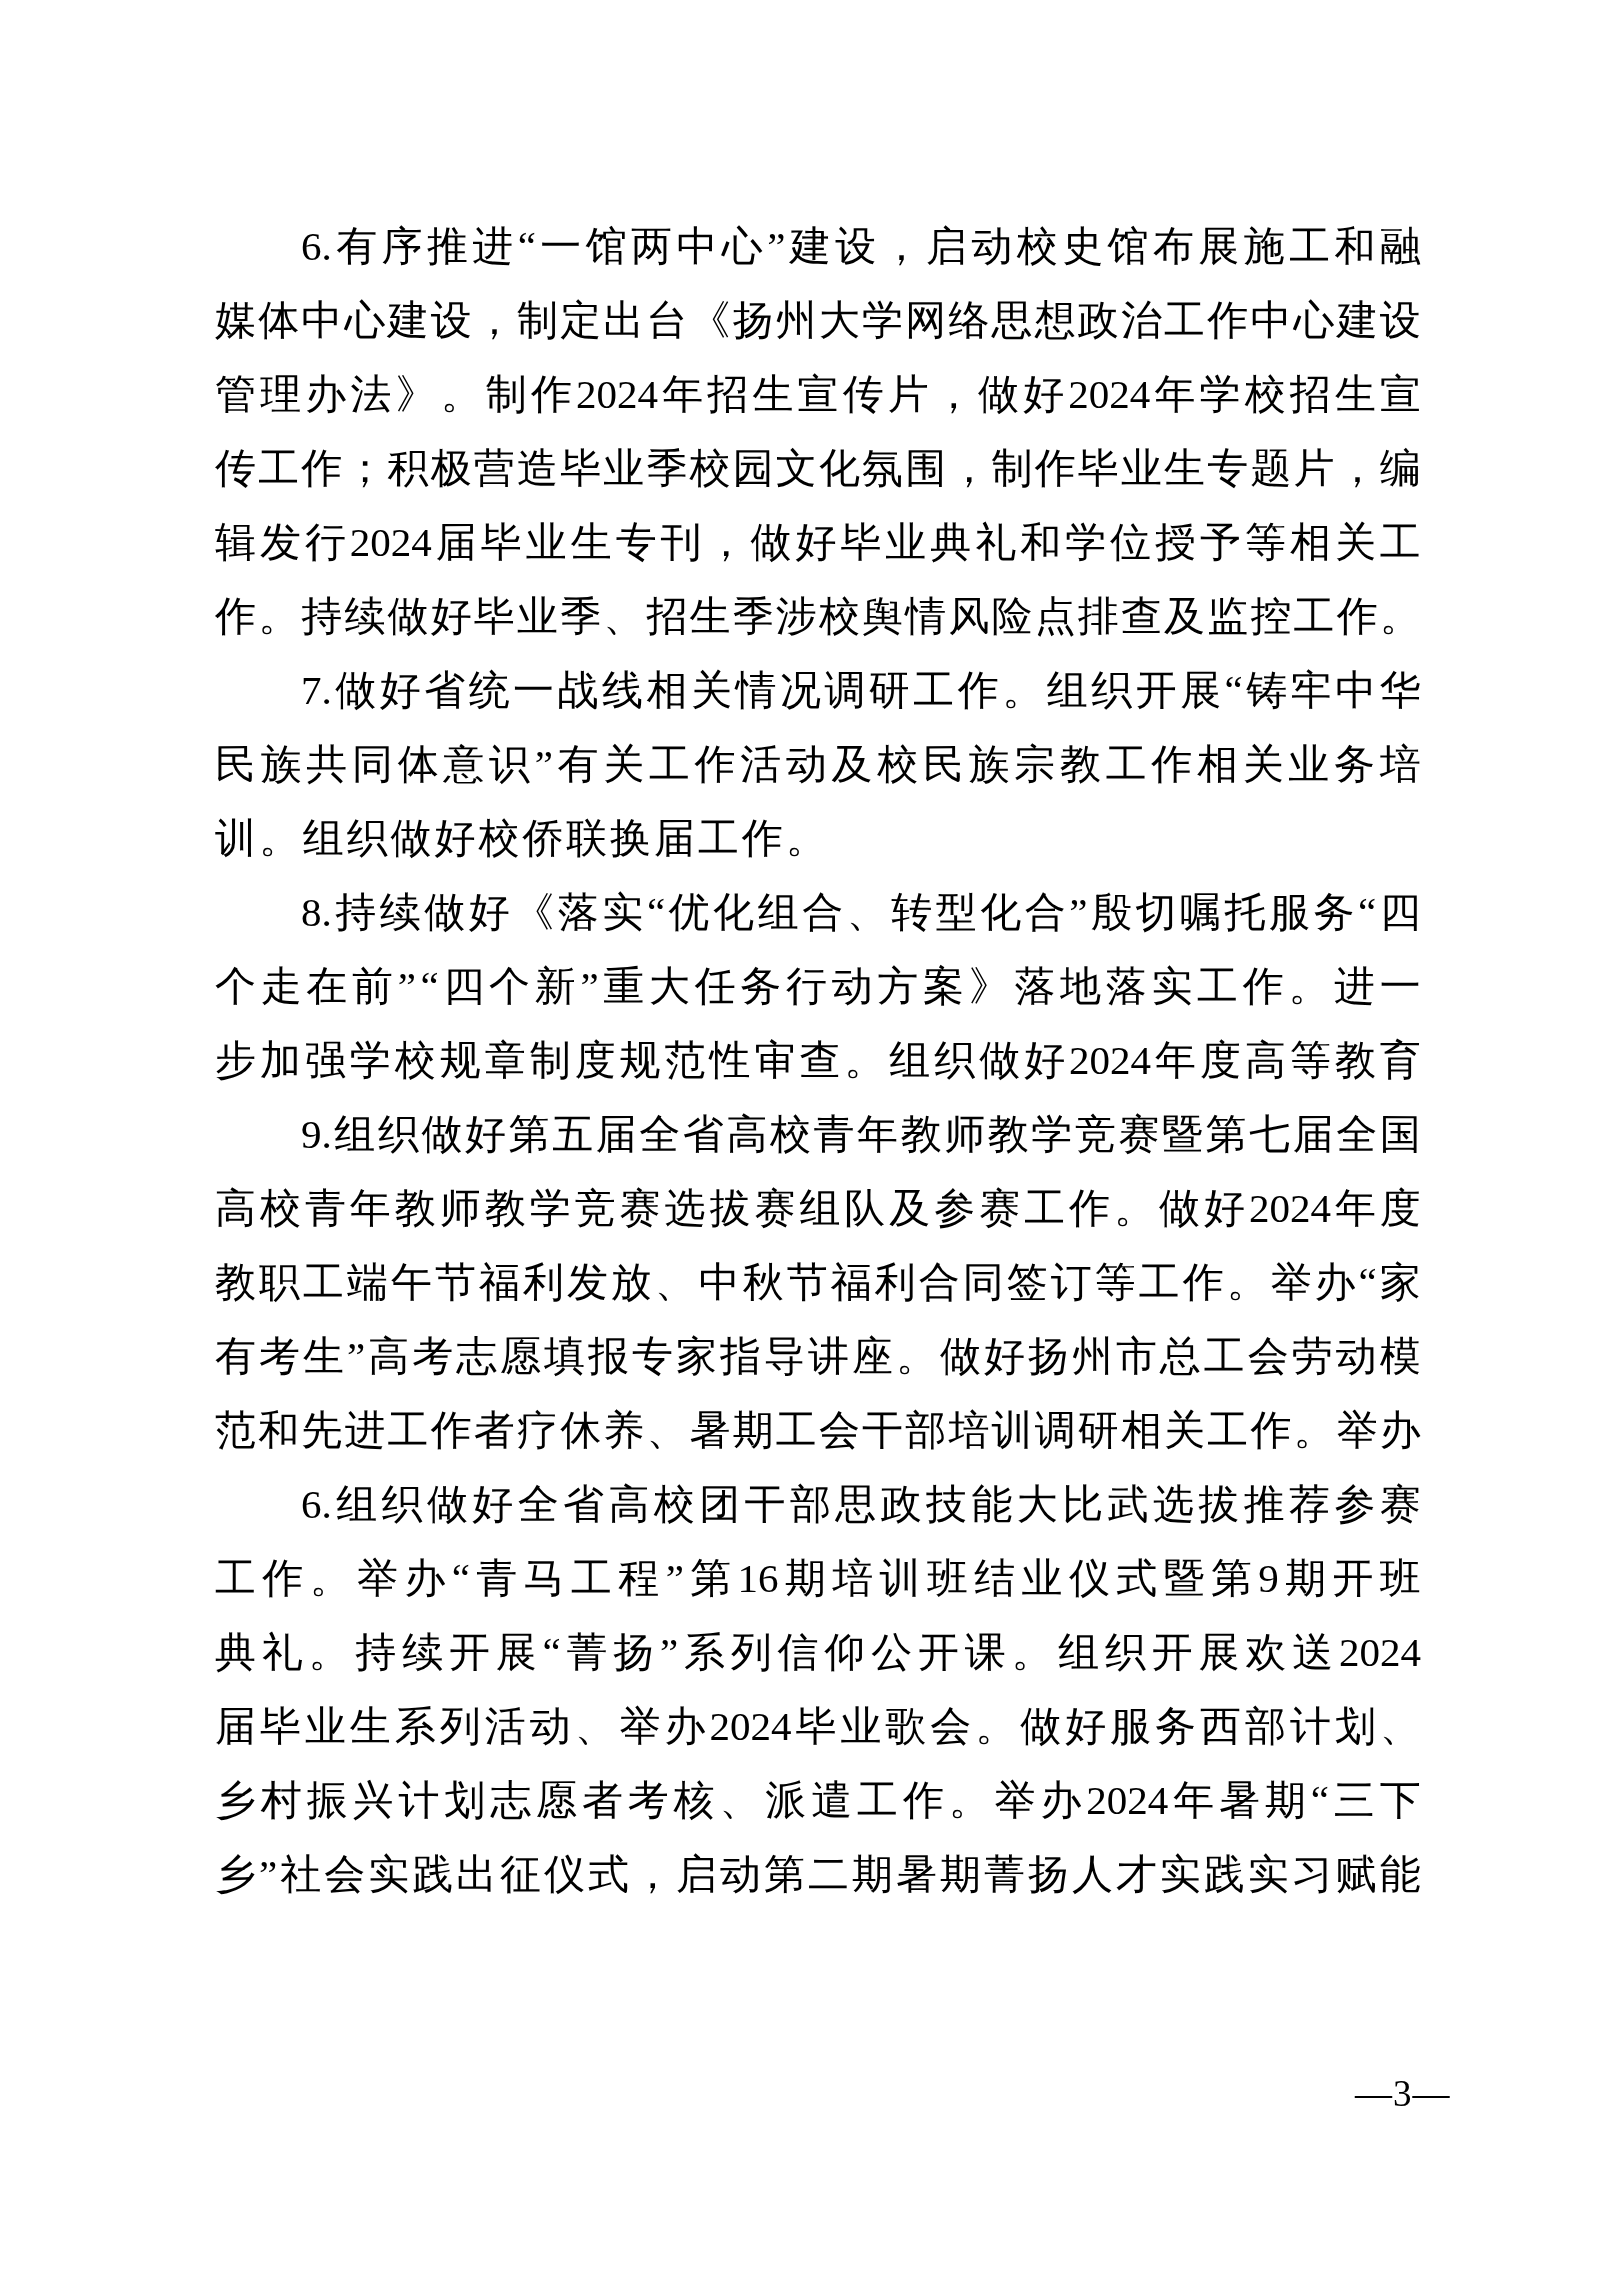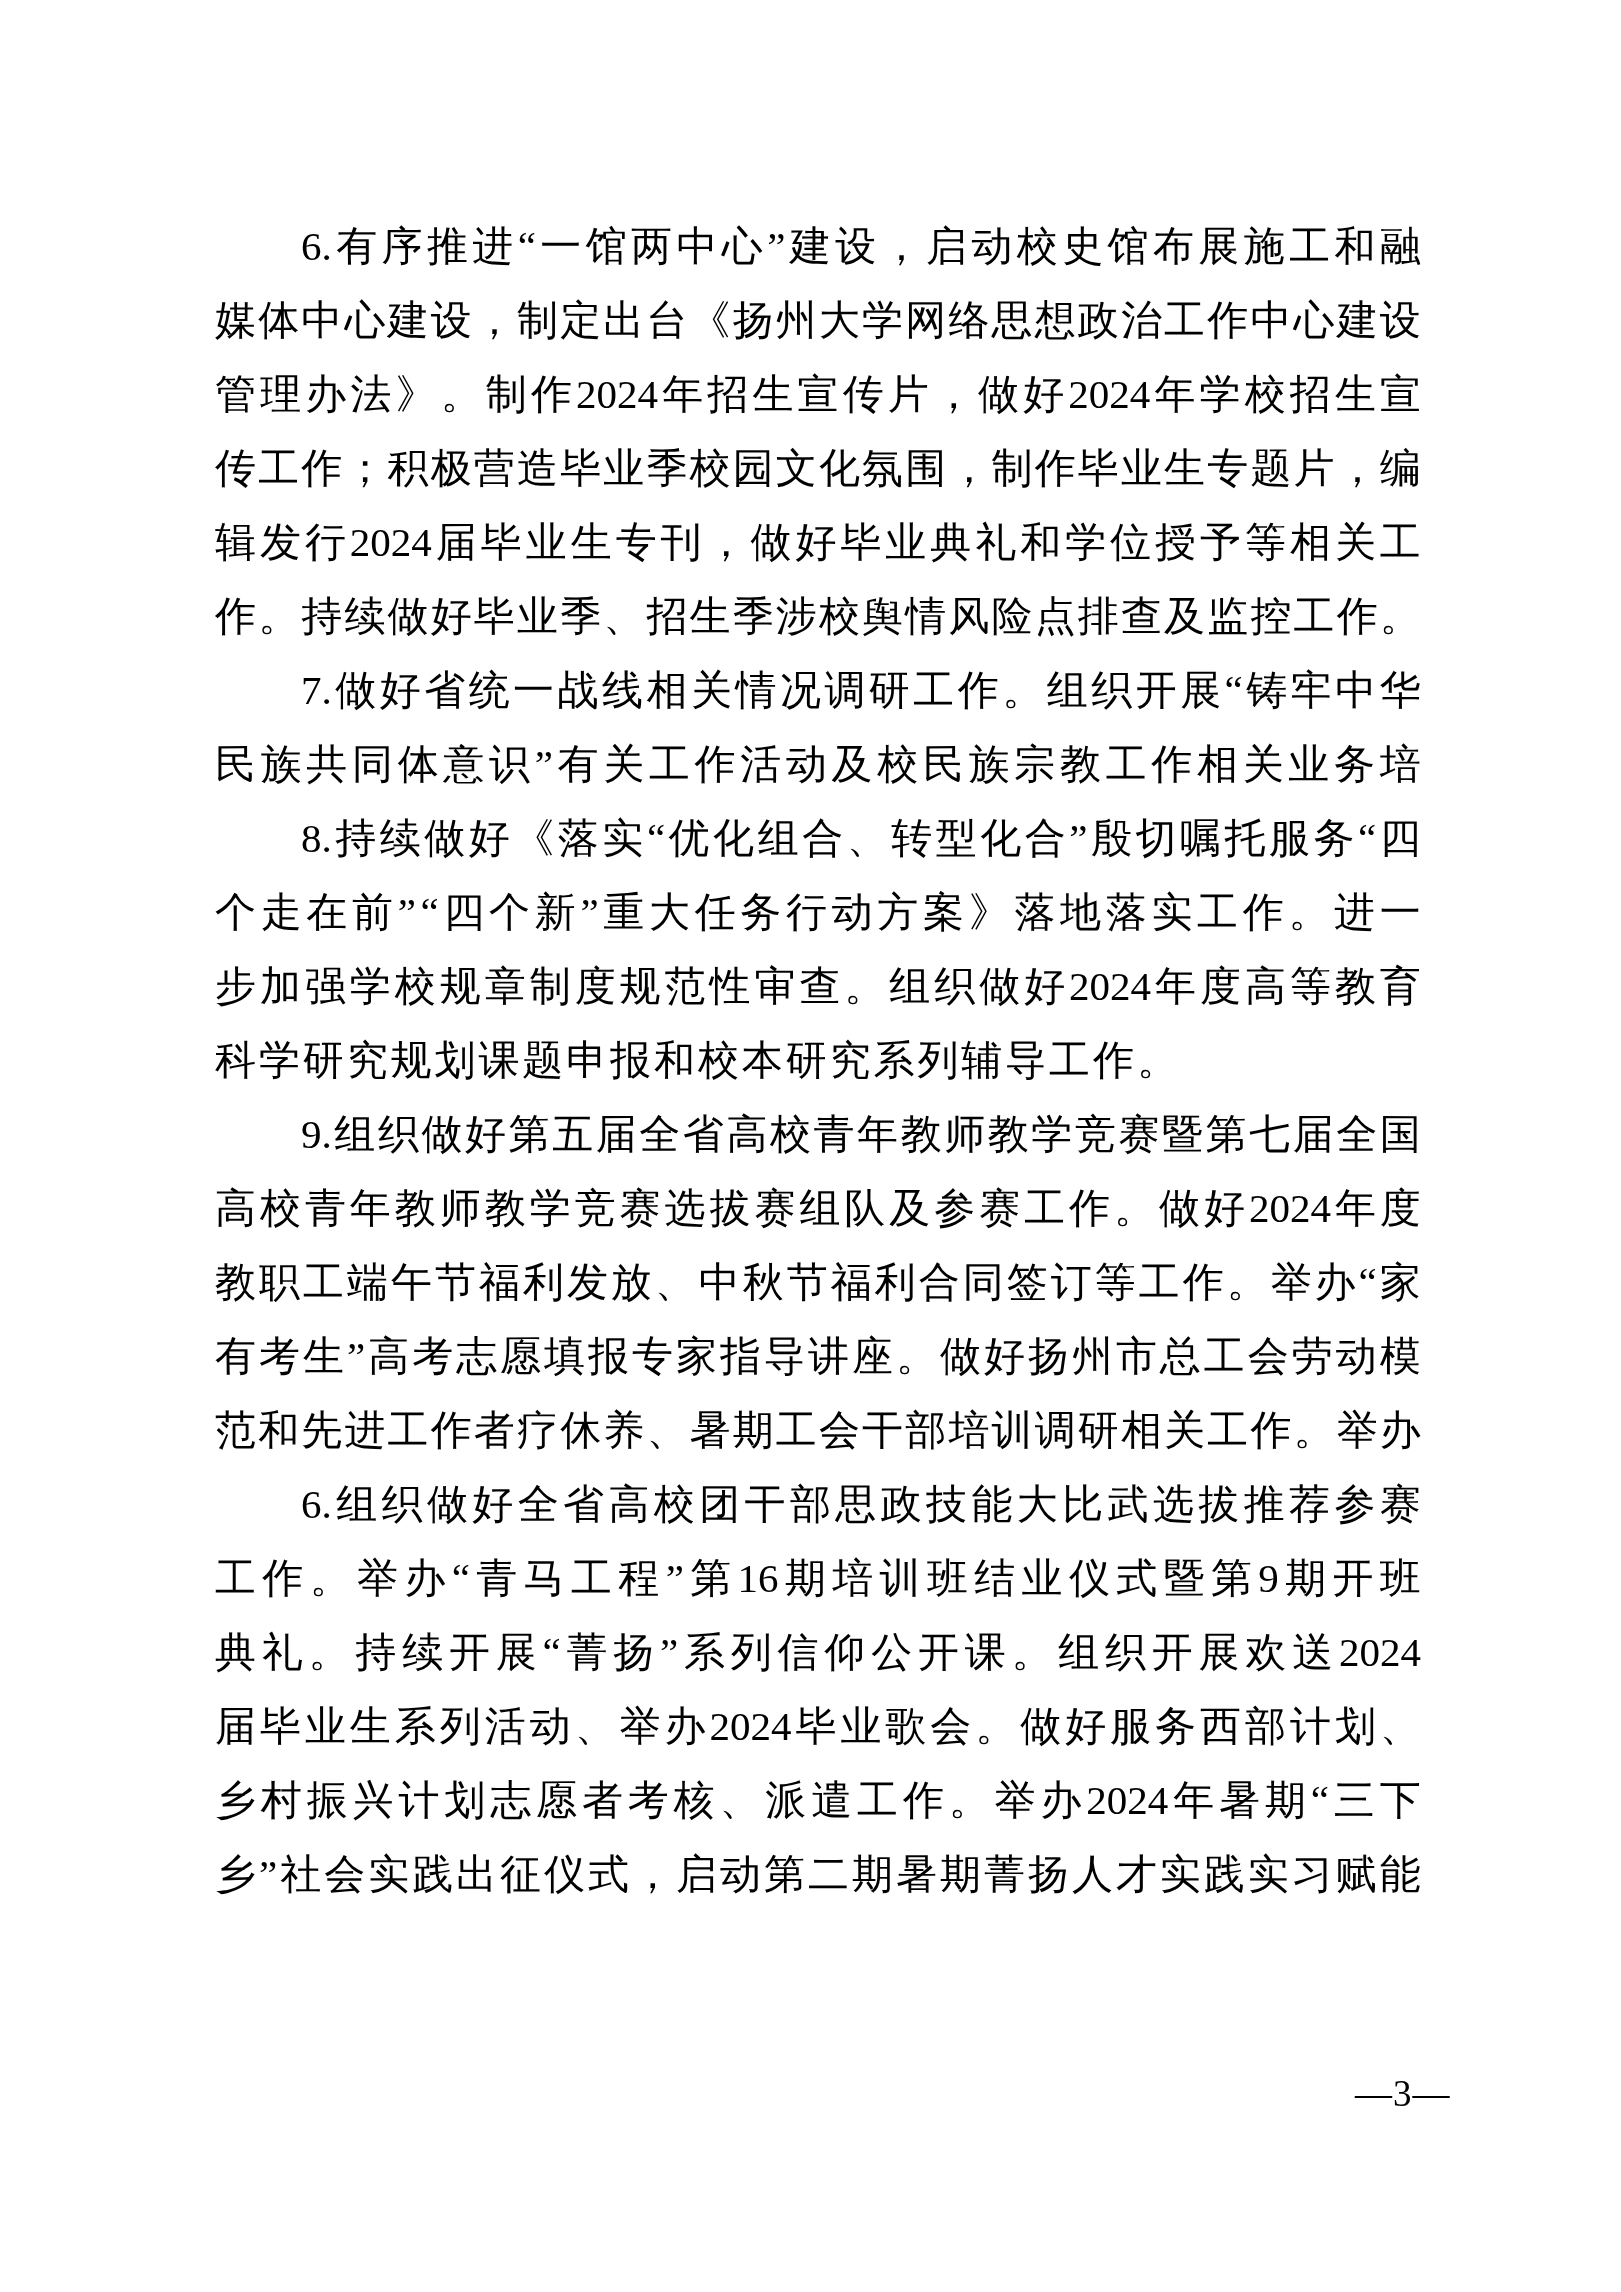--- a/index.html
+++ b/index.html
@@ -279,20 +279,21 @@
         <span>宗</span>
         <span>教</span>
         <span>工</span>
         <span>作</span>
         <span>相</span>
         <span>关</span>
         <span>业</span>
         <span>务</span>
         <span>培</span>
       </div>
+      <div class="line">训。组织做好校侨联换届工作。</div>
       <div class="line indent justify">
         <span>8.</span>
         <span>持</span>
         <span>续</span>
         <span>做</span>
         <span>好</span>
         <span>《</span>
         <span>落</span>
         <span>实</span>
         <span>“</span>
@@ -366,21 +367,20 @@
         <span>做</span>
         <span>好</span>
         <span>2024</span>
         <span>年</span>
         <span>度</span>
         <span>高</span>
         <span>等</span>
         <span>教</span>
         <span>育</span>
       </div>
-      <div class="line">科学研究规划课题申报和校本研究系列辅导工作。</div>
       <div class="line indent justify">
         <span>9.</span>
         <span>组</span>
         <span>织</span>
         <span>做</span>
         <span>好</span>
         <span>第</span>
         <span>五</span>
         <span>届</span>
         <span>全</span>

